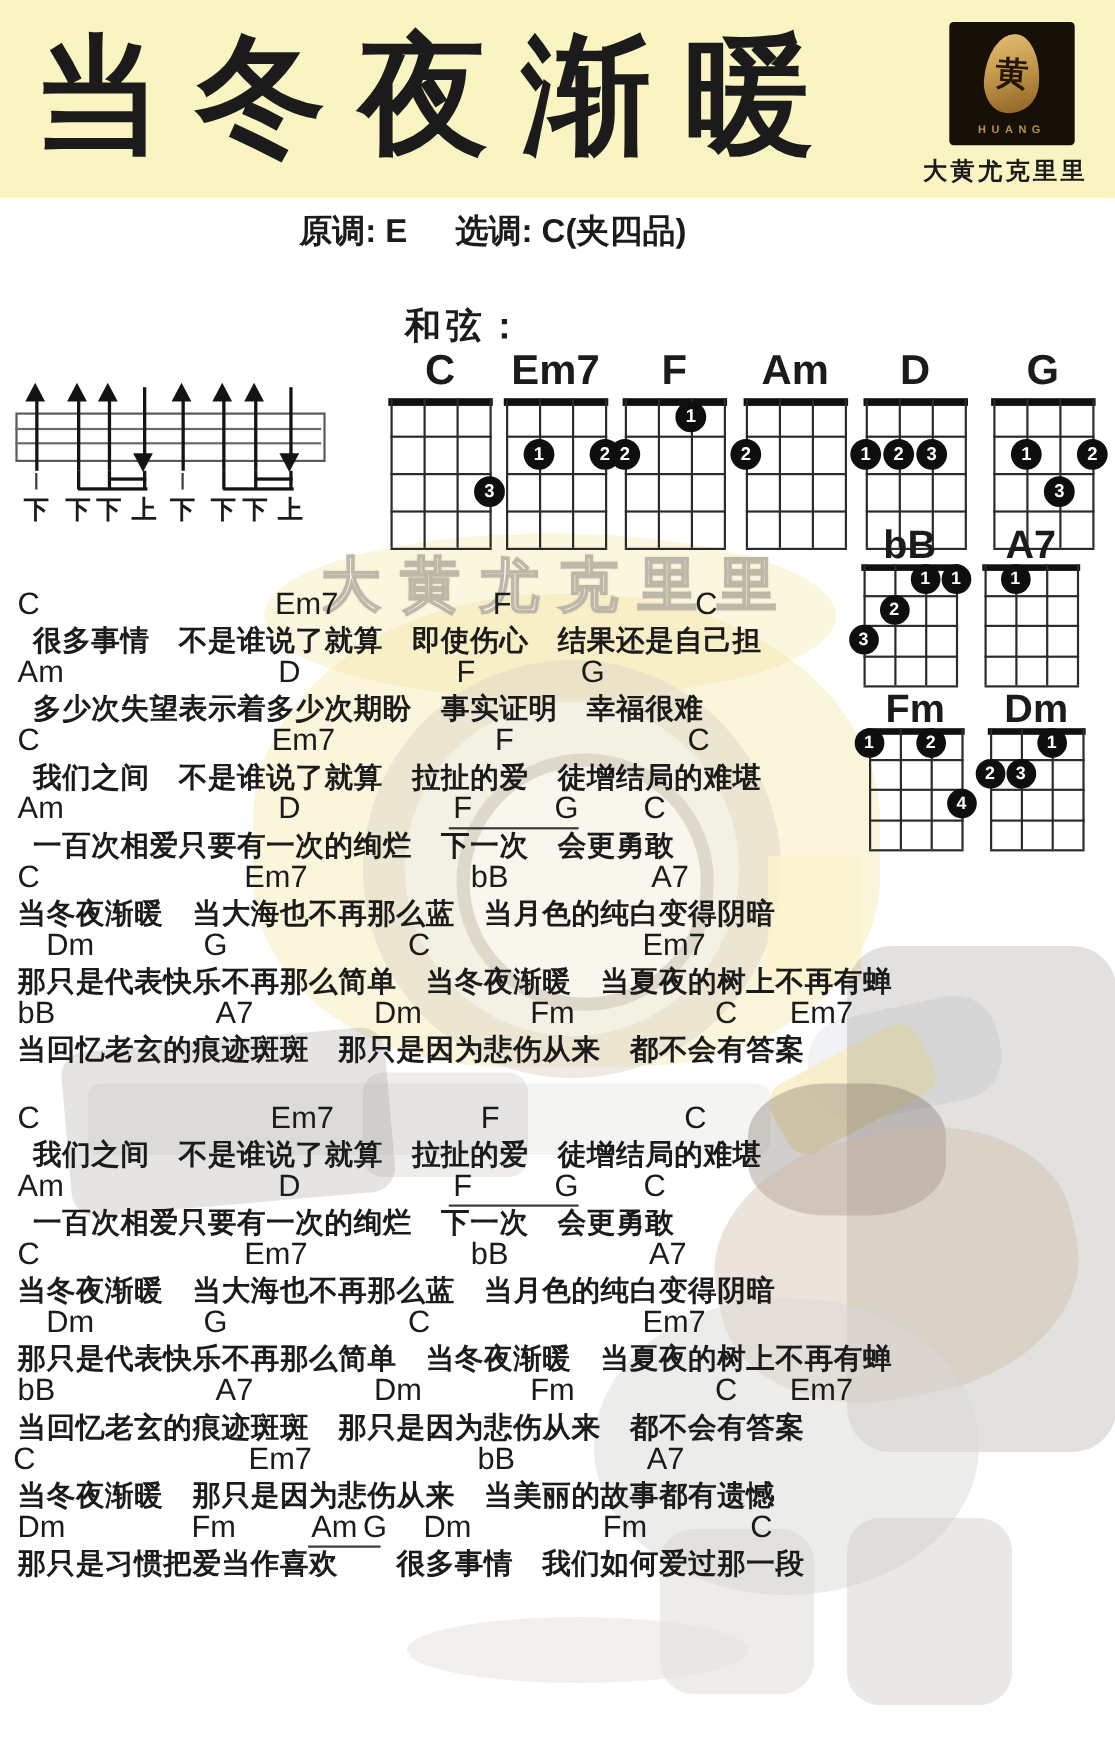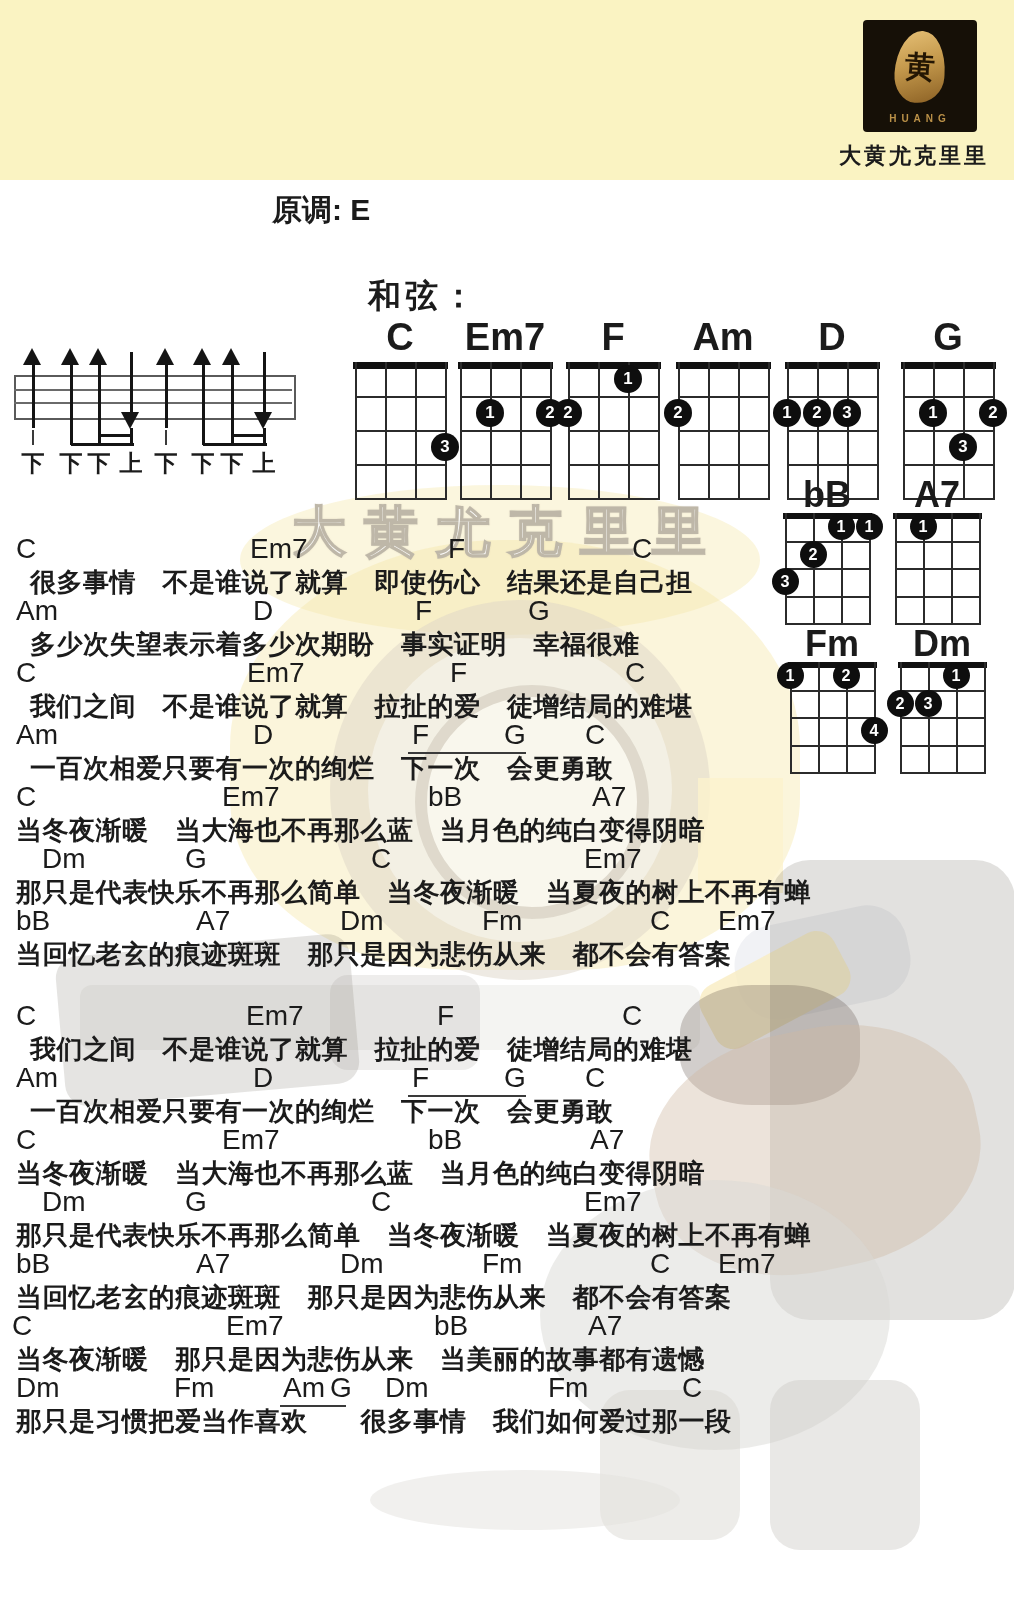--- a/index.html
+++ b/index.html
@@ -71,29 +71,31 @@
   <div class="bgshape" style="left:700px;top:955px;width:150px;height:70px;background:#f9ecc2;opacity:.80;border-radius:20px;transform:rotate(-28deg);"></div>
   <div class="bgshape" style="left:680px;top:985px;width:180px;height:120px;background:#4a3d33;opacity:.25;border-radius:40%;"></div>
   <div class="bgshape" style="left:770px;top:860px;width:245px;height:460px;background:#5e584f;opacity:.18;border-radius:40px;"></div>
   <div class="bgshape" style="left:650px;top:1030px;width:330px;height:240px;background:#cfb9a2;opacity:.40;border-radius:45%;transform:rotate(-12deg);"></div>
   <div class="bgshape" style="left:540px;top:1180px;width:350px;height:270px;background:#d9d9d6;opacity:.50;border-radius:50%;"></div>
   <div class="bgshape" style="left:600px;top:1390px;width:140px;height:150px;background:#d6d4cf;opacity:.45;border-radius:30px;"></div>
   <div class="bgshape" style="left:770px;top:1380px;width:150px;height:170px;background:#cfcdc8;opacity:.45;border-radius:30px;"></div>
   <div class="bgshape" style="left:370px;top:1470px;width:310px;height:60px;background:#e4e2dd;opacity:.50;border-radius:50%;"></div>
 
   <div class="abs layer2" id="header-band"></div>
+  <div class="abs layer2" id="song-title">当冬夜渐暖</div>
   <div class="abs layer2" id="logo-box">
     <div class="logo-leaf">
       <span class="logo-glyph">黄</span>
     </div>
     <div class="logo-latin">HUANG</div>
   </div>
   <div class="abs layer2" id="brand-name">大黄尤克里里</div>
 
   <div class="abs layer2 info-part" style="left:272px;">原调: E</div>
+  <div class="abs layer2 info-part" style="left:414px;">选调: C(夹四品)</div>
 
   <div class="abs layer2 section-label" style="left:368px;top:274px;">和弦：</div>
 
   <div class="abs layer2" id="rhythm-diagram">
       <div class="abs staff-box" style="left: 14px; top: 375px; width: 278px; height: 41px;"></div>
       <div class="staff-line" style="left: 14px; top: 389px; width: 278px;"></div>
       <div class="staff-line" style="left: 14px; top: 402px; width: 278px;"></div>
       <div class="arrow-shaft" style="left: 32px; top: 360px; height: 68px;"></div>
       <div class="tri-up" style="left: 23px; top: 348px;"></div>
       <div class="stem-thin" style="left: 32px; top: 430px; height: 15px;"></div>

